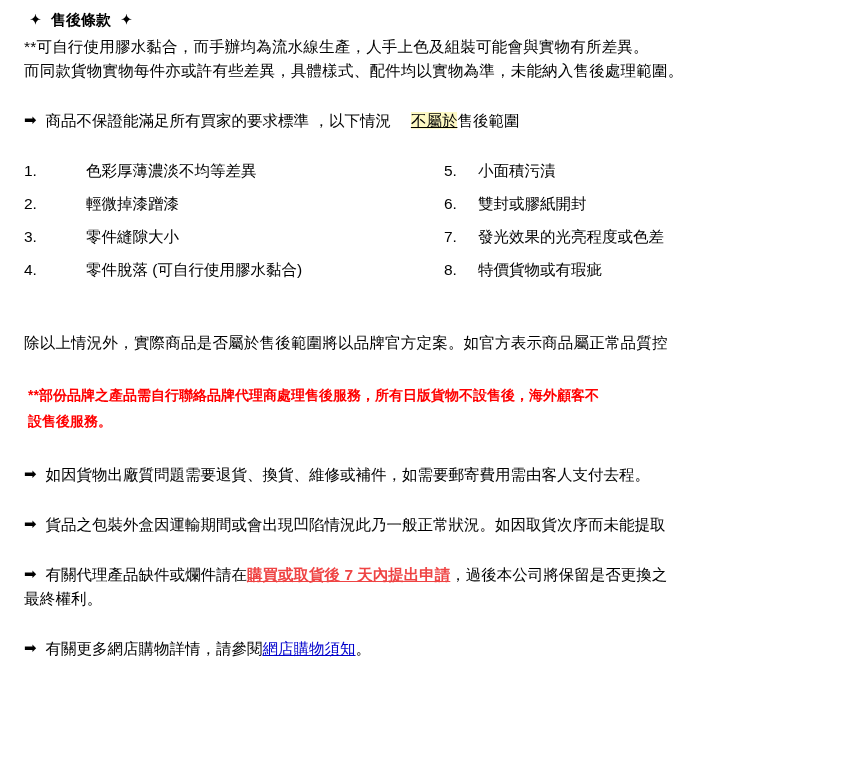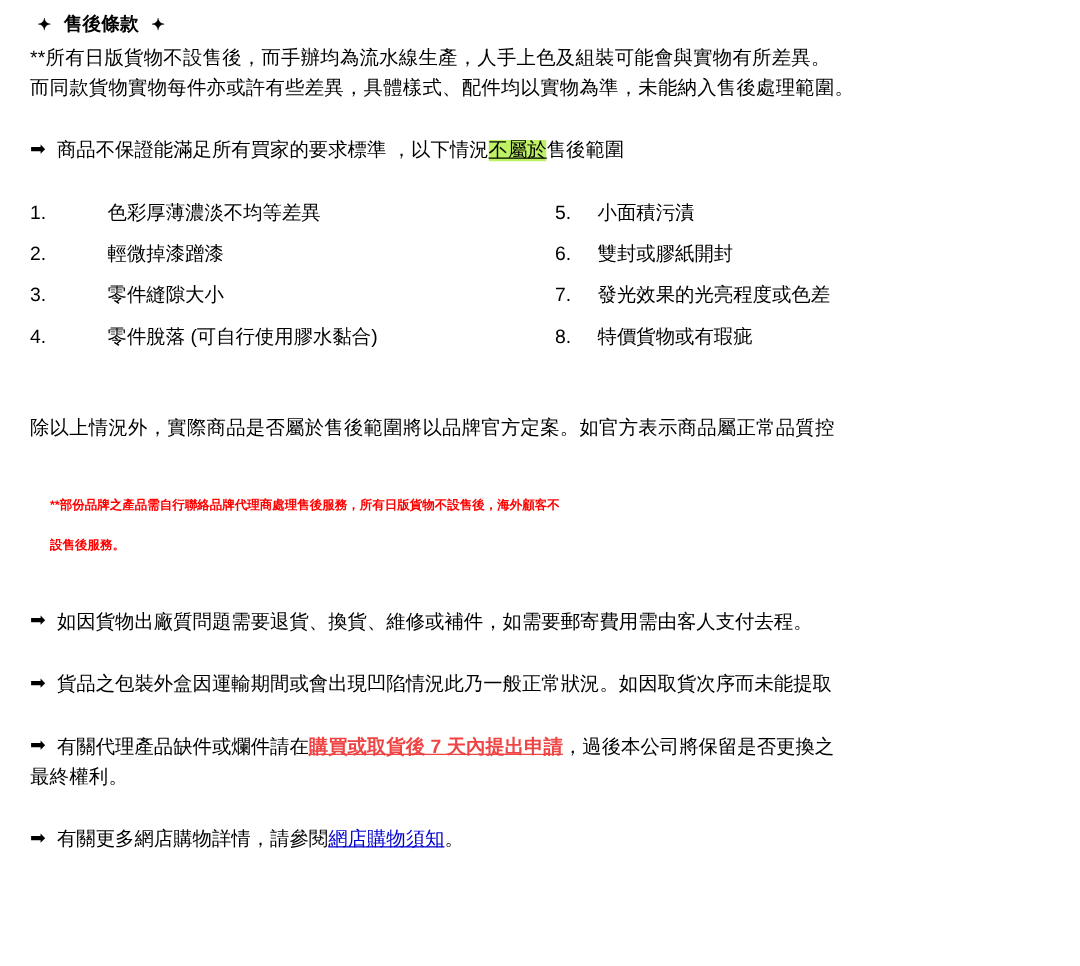--- a/index.html
+++ b/index.html
@@ -49,22 +49,23 @@
   .arrow {
     flex: 0 0 auto;
     margin-right: 9px;
     font-size: 15px;
     line-height: 1.5;
   }
   .arrow-text {
     flex: 1 1 auto;
   }
   .hl {
-    background: #bef264;
+    background: #fef9c3;
     text-decoration: underline;
+    margin-left: 20px;
   }
   .red-ul {
     color: #ef4444;
     text-decoration: underline;
     font-weight: bold;
   }
   .link {
     color: #0000cc;
     text-decoration: underline;
     cursor: pointer;
@@ -93,36 +94,36 @@
   .li .txt {
     flex: 1 1 auto;
   }
   .li.right-li .num {
     width: 34px;
     flex: 0 0 34px;
   }
   .block-red {
     color: #ff0000;
     font-weight: bold;
-    font-size: 10px;
-    margin: 16px;
+    font-size: 14px;
+    margin: 4px;
   }
 </style>
 </head>
 <body>
 
 <div class="page">
 
   <div class="title-row">
     <span class="diamond">✦</span>
     <span>售後條款</span>
     <span class="diamond">✦</span>
   </div>
 
-  <p class="para"><span>**所有日版貨物不設售後，而手辦均為流水線生產，人手上色及組裝可能會與實物有所差異。</span></p>
+  <p class="para"><span>**可自行使用膠水黏合，而手辦均為流水線生產，人手上色及組裝可能會與實物有所差異。</span></p>
   <p class="para"><span>而同款貨物實物每件亦或許有些差異，具體樣式、配件均以實物為準，未能納入售後處理範圍。</span></p>
 
   <div class="block-gap-lg"></div>
 
   <div class="arrow-line">
     <span class="arrow">➡</span>
     <span class="arrow-text"><span>商品不保證能滿足所有買家的要求標準 ，以下情況</span><span class="hl">不屬於</span><span>售後範圍</span></span>
   </div>
 
   <div class="block-gap-lg"></div>

